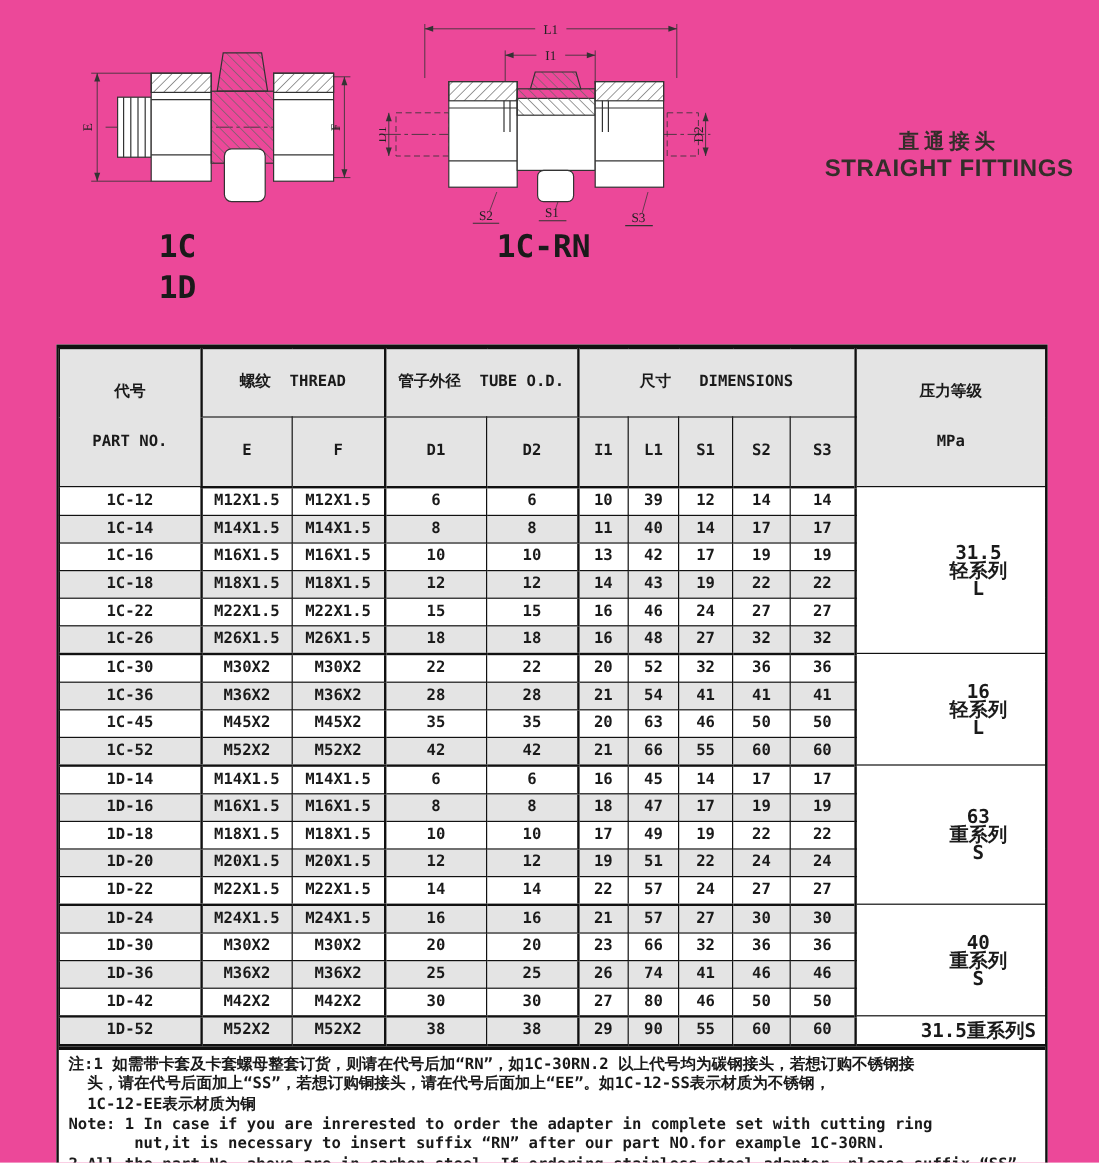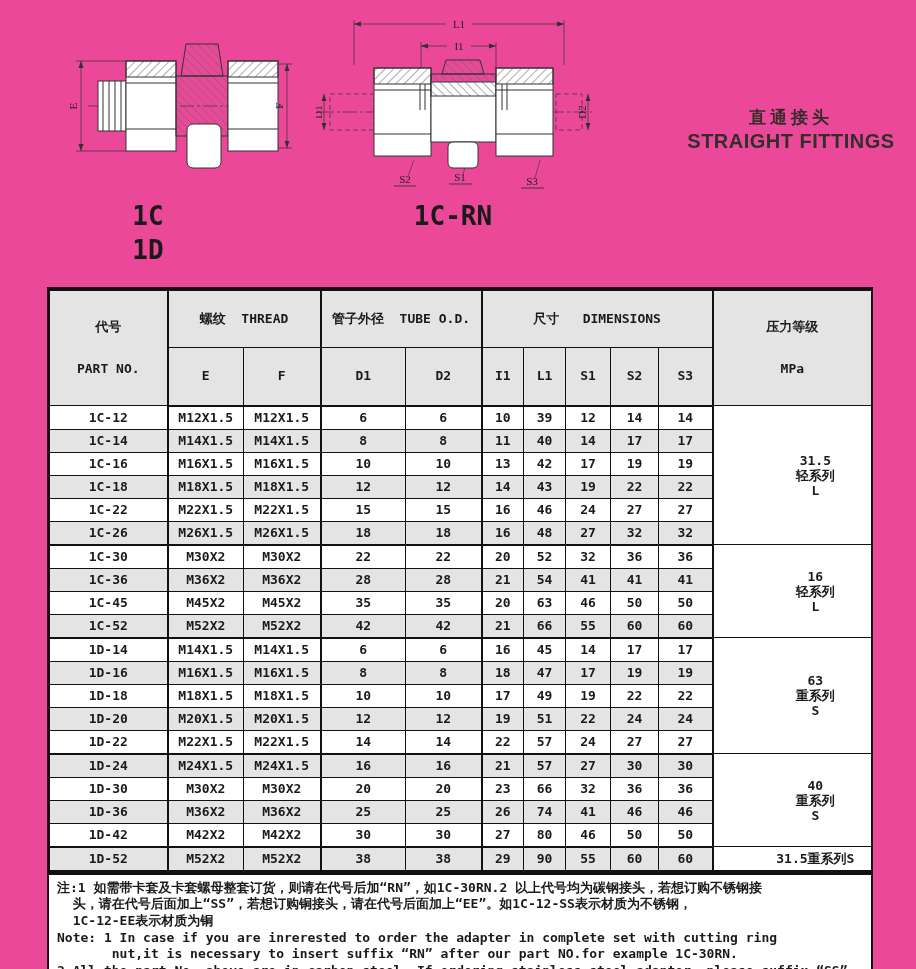--- a/index.html
+++ b/index.html
@@ -16,41 +16,41 @@
 
   
   .title-block {
     position:absolute; left:661px; top:106px; width:260px; text-align:center;
     font-family:"Liberation Sans", sans-serif; font-weight:bold; color:#332e2a;
   }
   .title-zh { font-size:17px; letter-spacing:4px; }
   .title-en { font-size:20px; letter-spacing:0.5px; margin-top:1px; }
 
   
-  .models { position:absolute; top:199px; text-align:center; font-weight:bold;
+  .models { position:absolute; top:189px; text-align:center; font-weight:bold;
             font-size:26px; line-height:34px; }
   .models-left  { left:103px; width:90px; }
   .models-right { left:398px; width:110px; }
 
   
   .sheet {
     position:absolute; left:47px; top:287px; width:822px;
     border:2px solid #111; border-top-width:3px; border-bottom-width:4px;
     box-sizing:content-box; background:#fff;
   }
   table { border-collapse:collapse; table-layout:fixed; width:822px; }
   th, td {
     border:1px solid #111; text-align:center; vertical-align:middle;
     font-weight:bold; font-size:13px; padding:0; overflow:hidden; white-space:pre;
   }
   thead th { background:#e4e4e4; height:22px; line-height:1.1; }
   thead tr.hdr-sub th { border-bottom:2px solid #111; }
   tbody td { height:22px; }
   tbody tr.shade td { background:#e4e4e4; }
-  td.mpa-cell { background:#ffffff !important; line-height:15px; font-size:13px;padding-left:46px; }
+  td.mpa-cell { background:#ffffff !important; line-height:15px; font-size:16px;padding-left:46px; }
   .gb  { border-left:2px solid #111; }
   .gb2 { border-left:2px solid #111;text-align:center; }
   tr.group-end td { border-bottom:2px solid #111; }
 
   
   .notes {
     border-top:3px solid #111; padding:5px 6px 6px 8px;
     font-size:13px; font-weight:bold; line-height:16.6px; white-space:pre;
   }
 </style>

